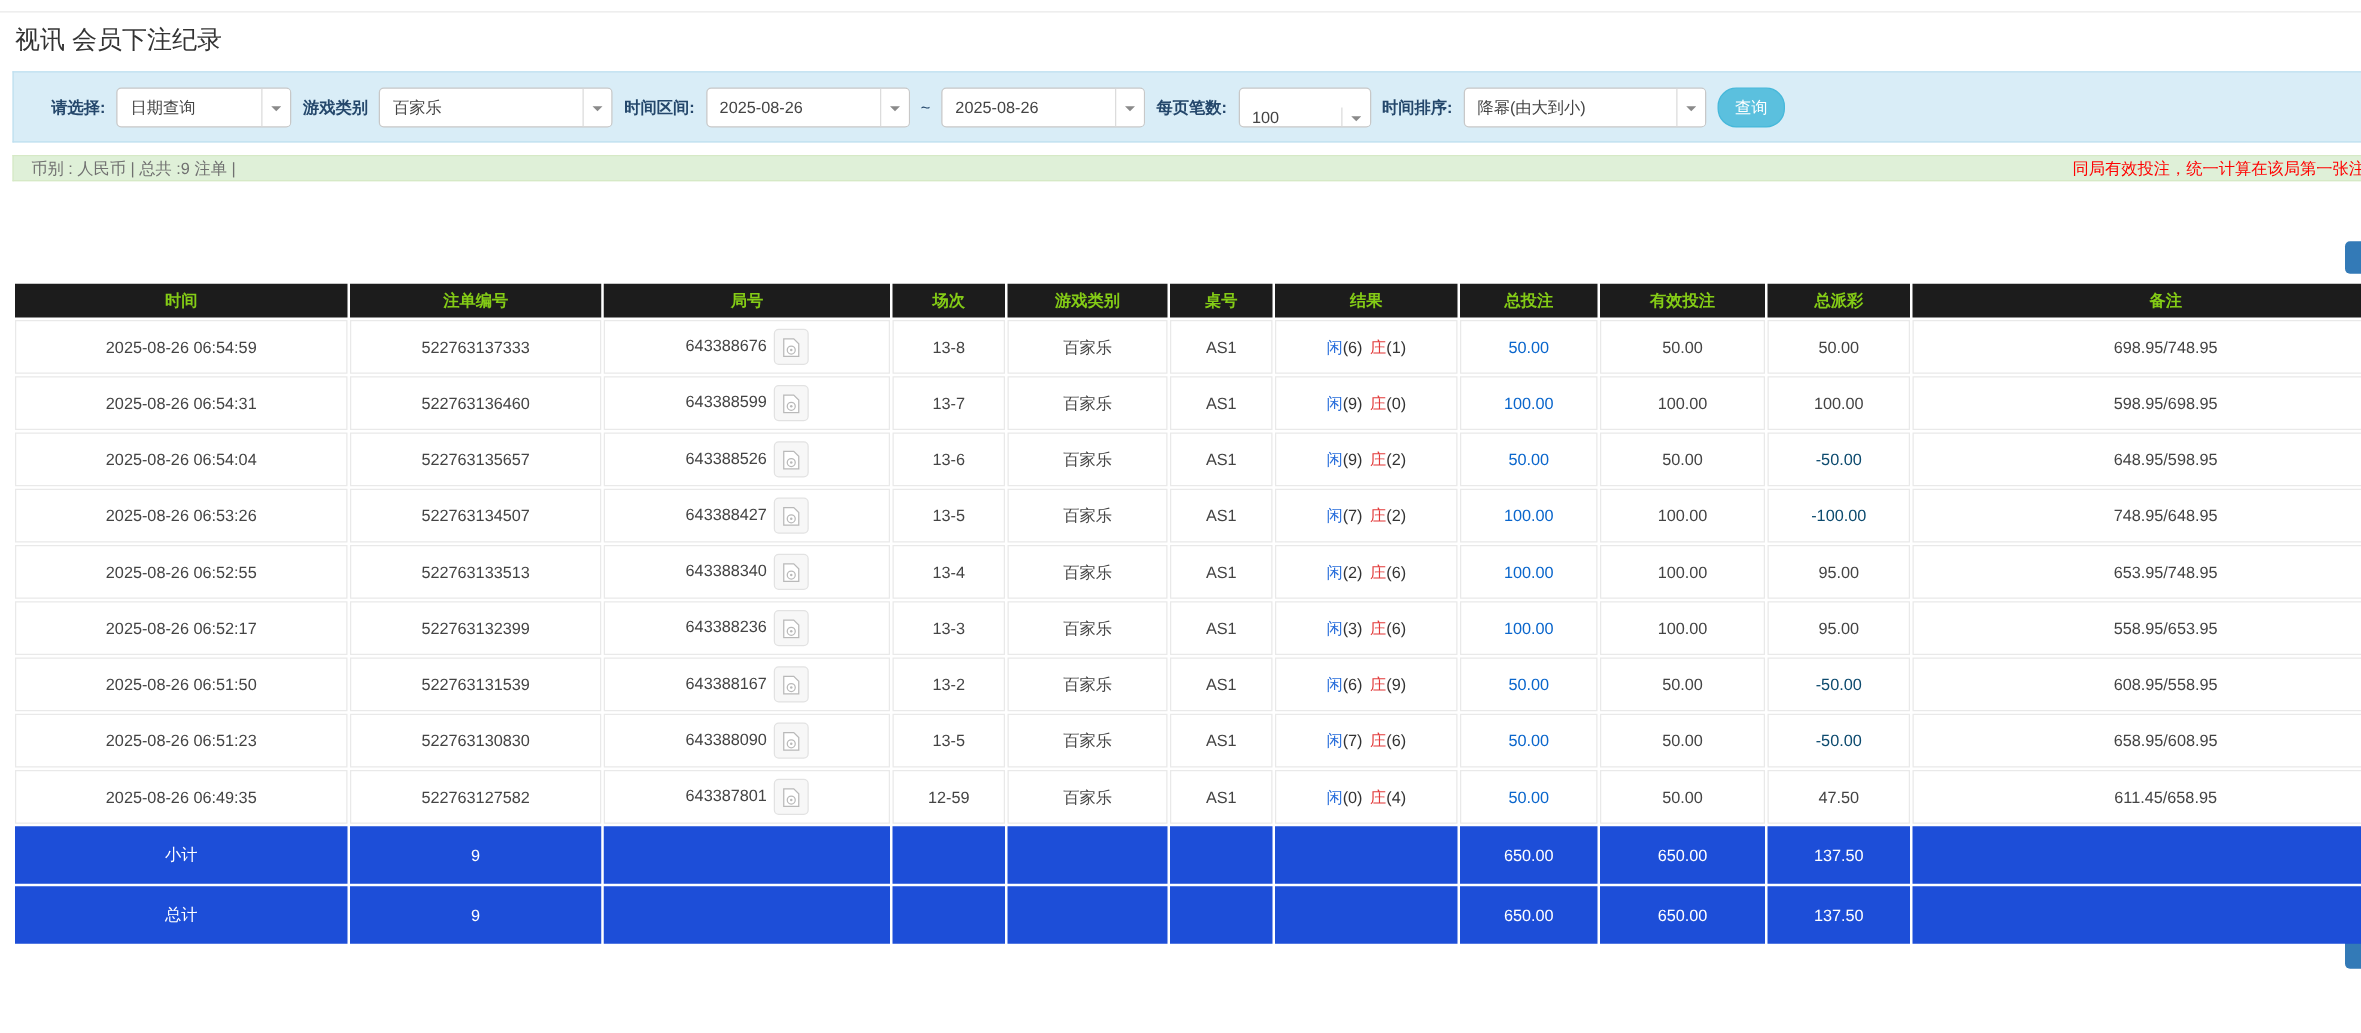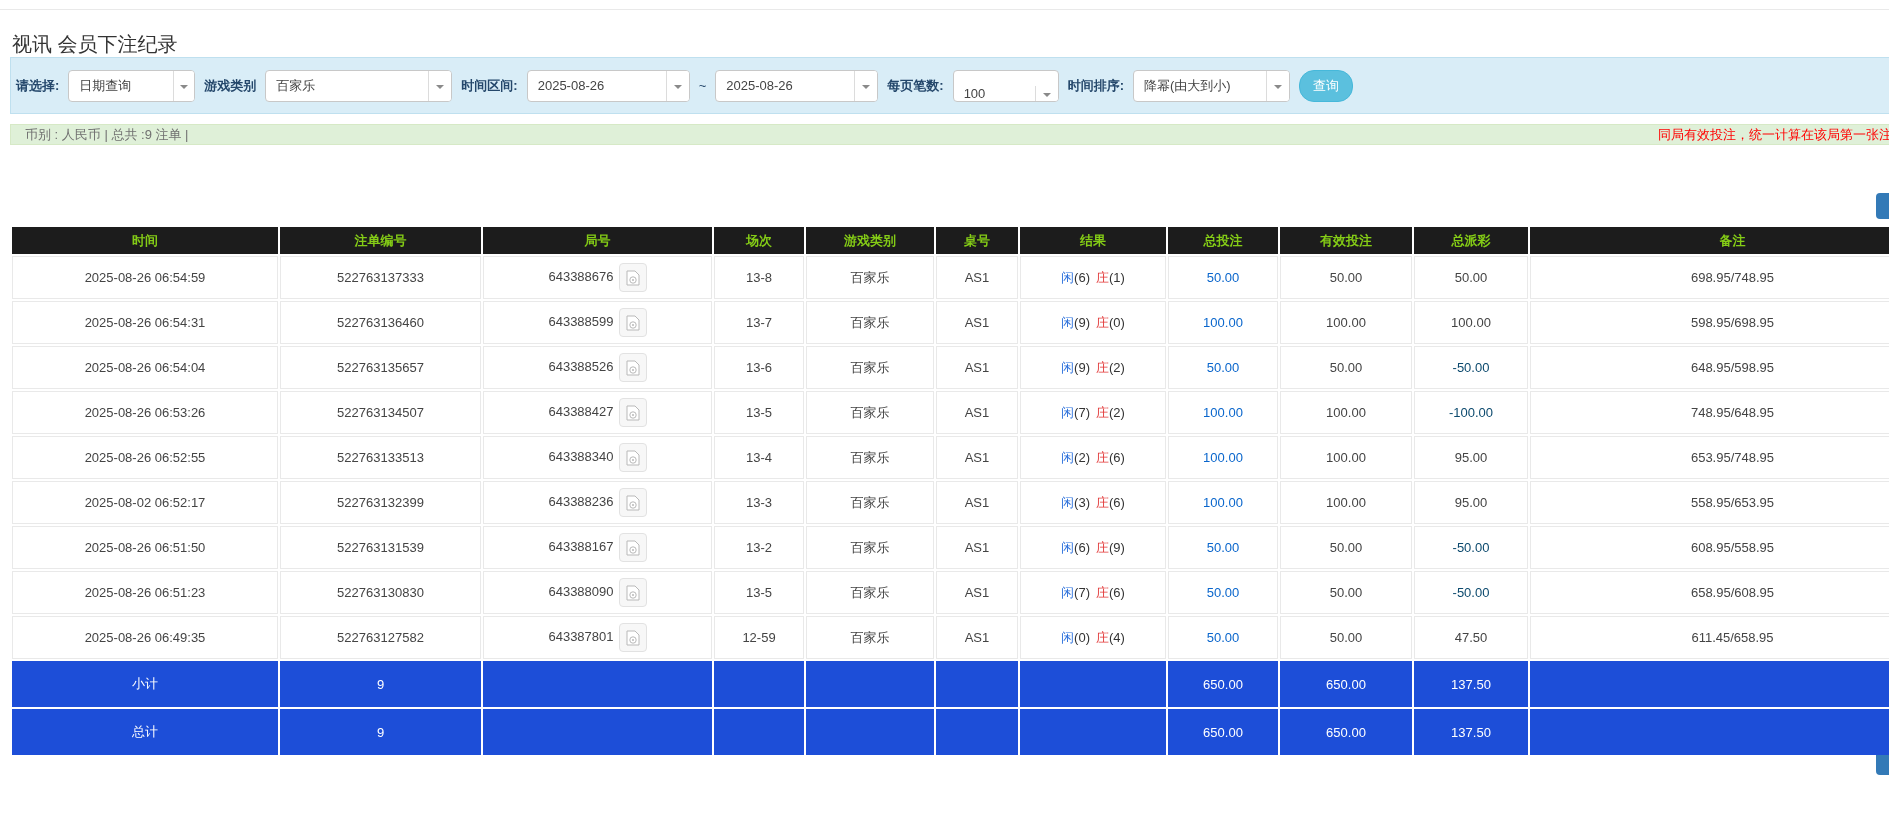--- a/index.html
+++ b/index.html
@@ -1,35 +1,35 @@
 <!DOCTYPE html>
 <html><head>
 <meta charset="utf-8">
 <style>
   html,body{margin:0;padding:0;}
   body{
     width:1889px;height:826px;overflow:hidden;position:relative;
     background:#fff;font-family:"Liberation Sans","DejaVu Sans",sans-serif;
   }
   .top-hairline{position:absolute;top:9px;left:0;width:100%;height:0;border-top:1px solid #e9e9e9;}
-  .page-title{position:absolute;top:18px;left:12px;font-size:20px;color:#333;font-weight:400;margin-top:13px;}
+  .page-title{position:absolute;top:18px;left:12px;font-size:20px;color:#333;font-weight:400;}
 
   
   .filter-panel{
     position:absolute;top:57px;left:10px;right:0;height:57px;box-sizing:border-box;
     background:#d9edf7;border:1px solid #bfe0ef;border-right:none;
-    display:flex;align-items:center;padding-left:5px;gap:9px;
+    display:flex;align-items:center;padding-left:30px;gap:9px;
   }
   .filter-label{font-size:13px;font-weight:bold;color:#24476b;white-space:nowrap;}
   .tilde{font-size:13px;color:#24476b;}
   .combo{display:flex;align-items:stretch;background:#fff;border:1px solid #c8c8c8;border-radius:4px;height:32px;box-sizing:border-box;overflow:hidden;}
   .combo-text{display:flex;align-items:center;padding:0 10px;font-size:13px;color:#444;white-space:nowrap;flex:1;}
   .combo-arrow{width:22px;border-left:1px solid #dcdcdc;display:flex;align-items:center;justify-content:center;background:#fff;cursor:pointer;}
   .combo-arrow::after{content:"";border:4px solid transparent;border-top-color:#8a8a8a;margin-top:7px;}
-  .w-querytype{width:127px;gap:32px;} .w-game{width:187px;} .w-date{width:163px;} .w-pagesize{width:106px;align-items:flex-end;} .w-sort{width:157px;}
+  .w-querytype{width:140px;gap:32px;} .w-game{width:187px;} .w-date{width:163px;} .w-pagesize{width:106px;align-items:flex-end;} .w-sort{width:194px;}
   .search-btn{
     height:32px;padding:0 13px;background:#5bc0de;border:1px solid #46b8da;border-radius:15px;
     color:#fff;font-size:13px;cursor:pointer;font-family:inherit;
   }
 
   
   .summary-bar{
     position:absolute;top:124px;left:10px;right:0;height:21px;box-sizing:border-box;
     background:#dff0d8;border:1px solid #d6e9c6;border-right:none;
   }
@@ -265,21 +265,21 @@
     <td class="data">
       <span class="res-player">闲</span><span class="res-n">(2)</span><span class="res-banker">庄</span><span class="res-n">(6)</span>
     </td>
     <td class="data"><a class="bet-link">100.00</a></td>
     <td class="data">100.00</td>
     <td class="data"><span>95.00</span></td>
     <td class="data">653.95/748.95</td>
   </tr>
 
   <tr>
-    <td class="data">2025-08-02 06:52:17</td>
+    <td class="data">2025-08-26 06:52:17</td>
     <td class="data">522763132399</td>
     <td class="data">
       <span>643388236</span><span class="video-btn">
               <svg width="14" height="16" viewBox="0 0 14 16">
                 <path d="M1 1h8l4 4v10H1z" fill="#fff" stroke="#b9b9b9"></path>
                 <circle cx="7" cy="10" r="3.2" fill="none" stroke="#b9b9b9"></circle>
                 <circle cx="7" cy="10" r="1" fill="#b9b9b9"></circle>
               </svg>
             </span>
     </td>

